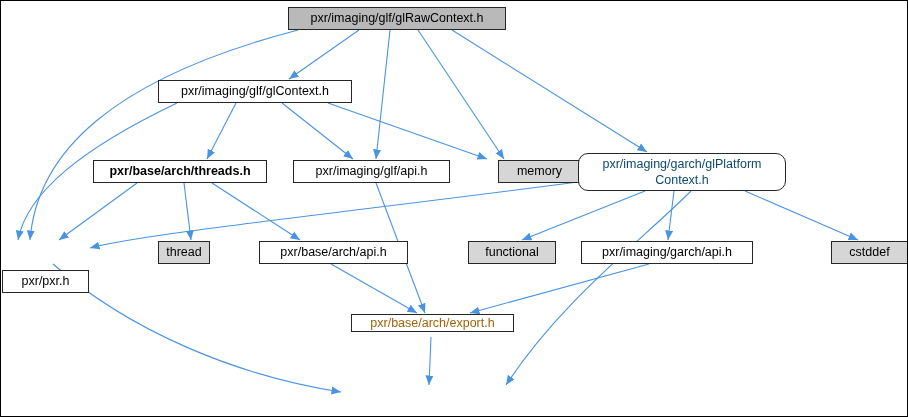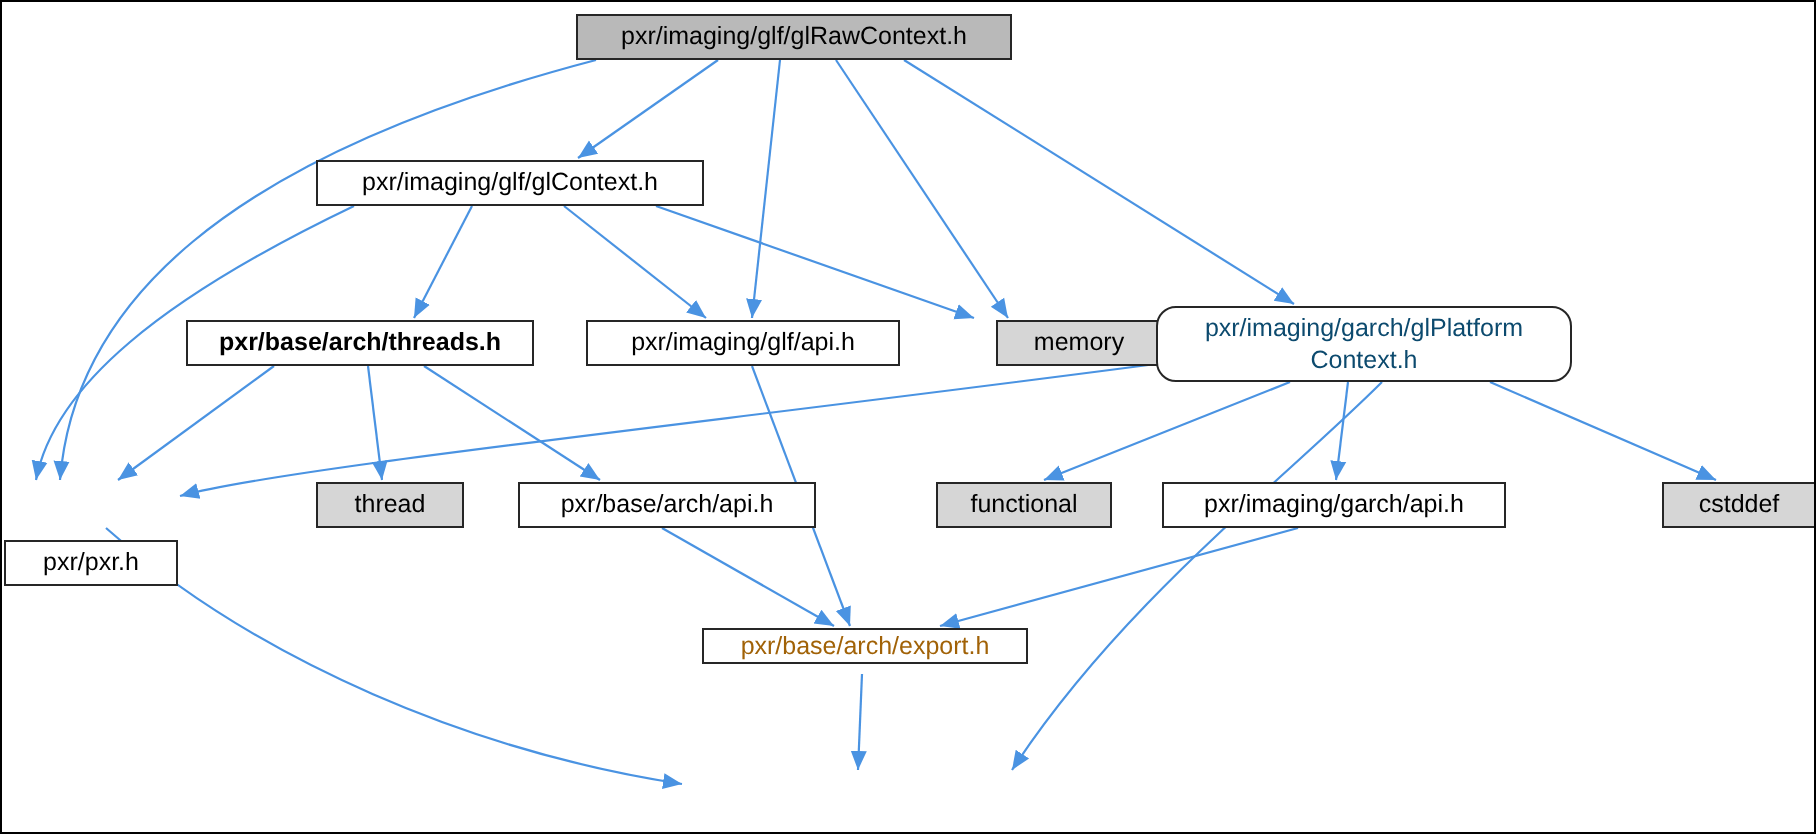--- a/index.html
+++ b/index.html
@@ -87,21 +87,21 @@
     <div class="node" style="left: 469px; top: 159px; width: 83px; height: 23px; border-color: rgb(38, 38, 38); color: rgb(0, 0, 0); background: rgb(214, 214, 214); margin-left: 28px;">
       <div class="node-line">memory</div>
     </div>
     <div class="node" style="left: 577px; top: 152px; width: 208px; height: 38px; border-color: rgb(38, 38, 38); color: #0c4a6e; background: rgb(255, 255, 255); cursor: pointer; border-radius: 10px;">
       <div class="node-line">pxr/imaging/garch/glPlatform</div>
       <div class="node-line">Context.h</div>
     </div>
     <div class="node" style="left: 1px; top: 256px; width: 87px; height: 23px; border-color: rgb(38, 38, 38); color: rgb(0, 0, 0); background: rgb(255, 255, 255); cursor: pointer; margin-top: 13px;">
       <div class="node-line">pxr/pxr.h</div>
     </div>
-    <div class="node" style="left: 157px; top: 240px; width: 74px; height: 23px; border-color: rgb(38, 38, 38); color: rgb(0, 0, 0); background: rgb(214, 214, 214);">
+    <div class="node" style="left: 157px; top: 240px; width: 52px; height: 23px; border-color: rgb(38, 38, 38); color: rgb(0, 0, 0); background: rgb(214, 214, 214);">
       <div class="node-line">thread</div>
     </div>
     <div class="node" style="left: 246px; top: 240px; width: 149px; height: 23px; border-color: rgb(38, 38, 38); color: rgb(0, 0, 0); background: rgb(255, 255, 255); cursor: pointer; margin-left: 12px;">
       <div class="node-line">pxr/base/arch/api.h</div>
     </div>
     <div class="node" style="left: 467px; top: 240px; width: 88px; height: 23px; border-color: rgb(38, 38, 38); color: rgb(0, 0, 0); background: rgb(214, 214, 214);">
       <div class="node-line">functional</div>
     </div>
     <div class="node" style="left: 580px; top: 240px; width: 172px; height: 23px; border-color: rgb(38, 38, 38); color: rgb(0, 0, 0); background: rgb(255, 255, 255); cursor: pointer;">
       <div class="node-line">pxr/imaging/garch/api.h</div>

